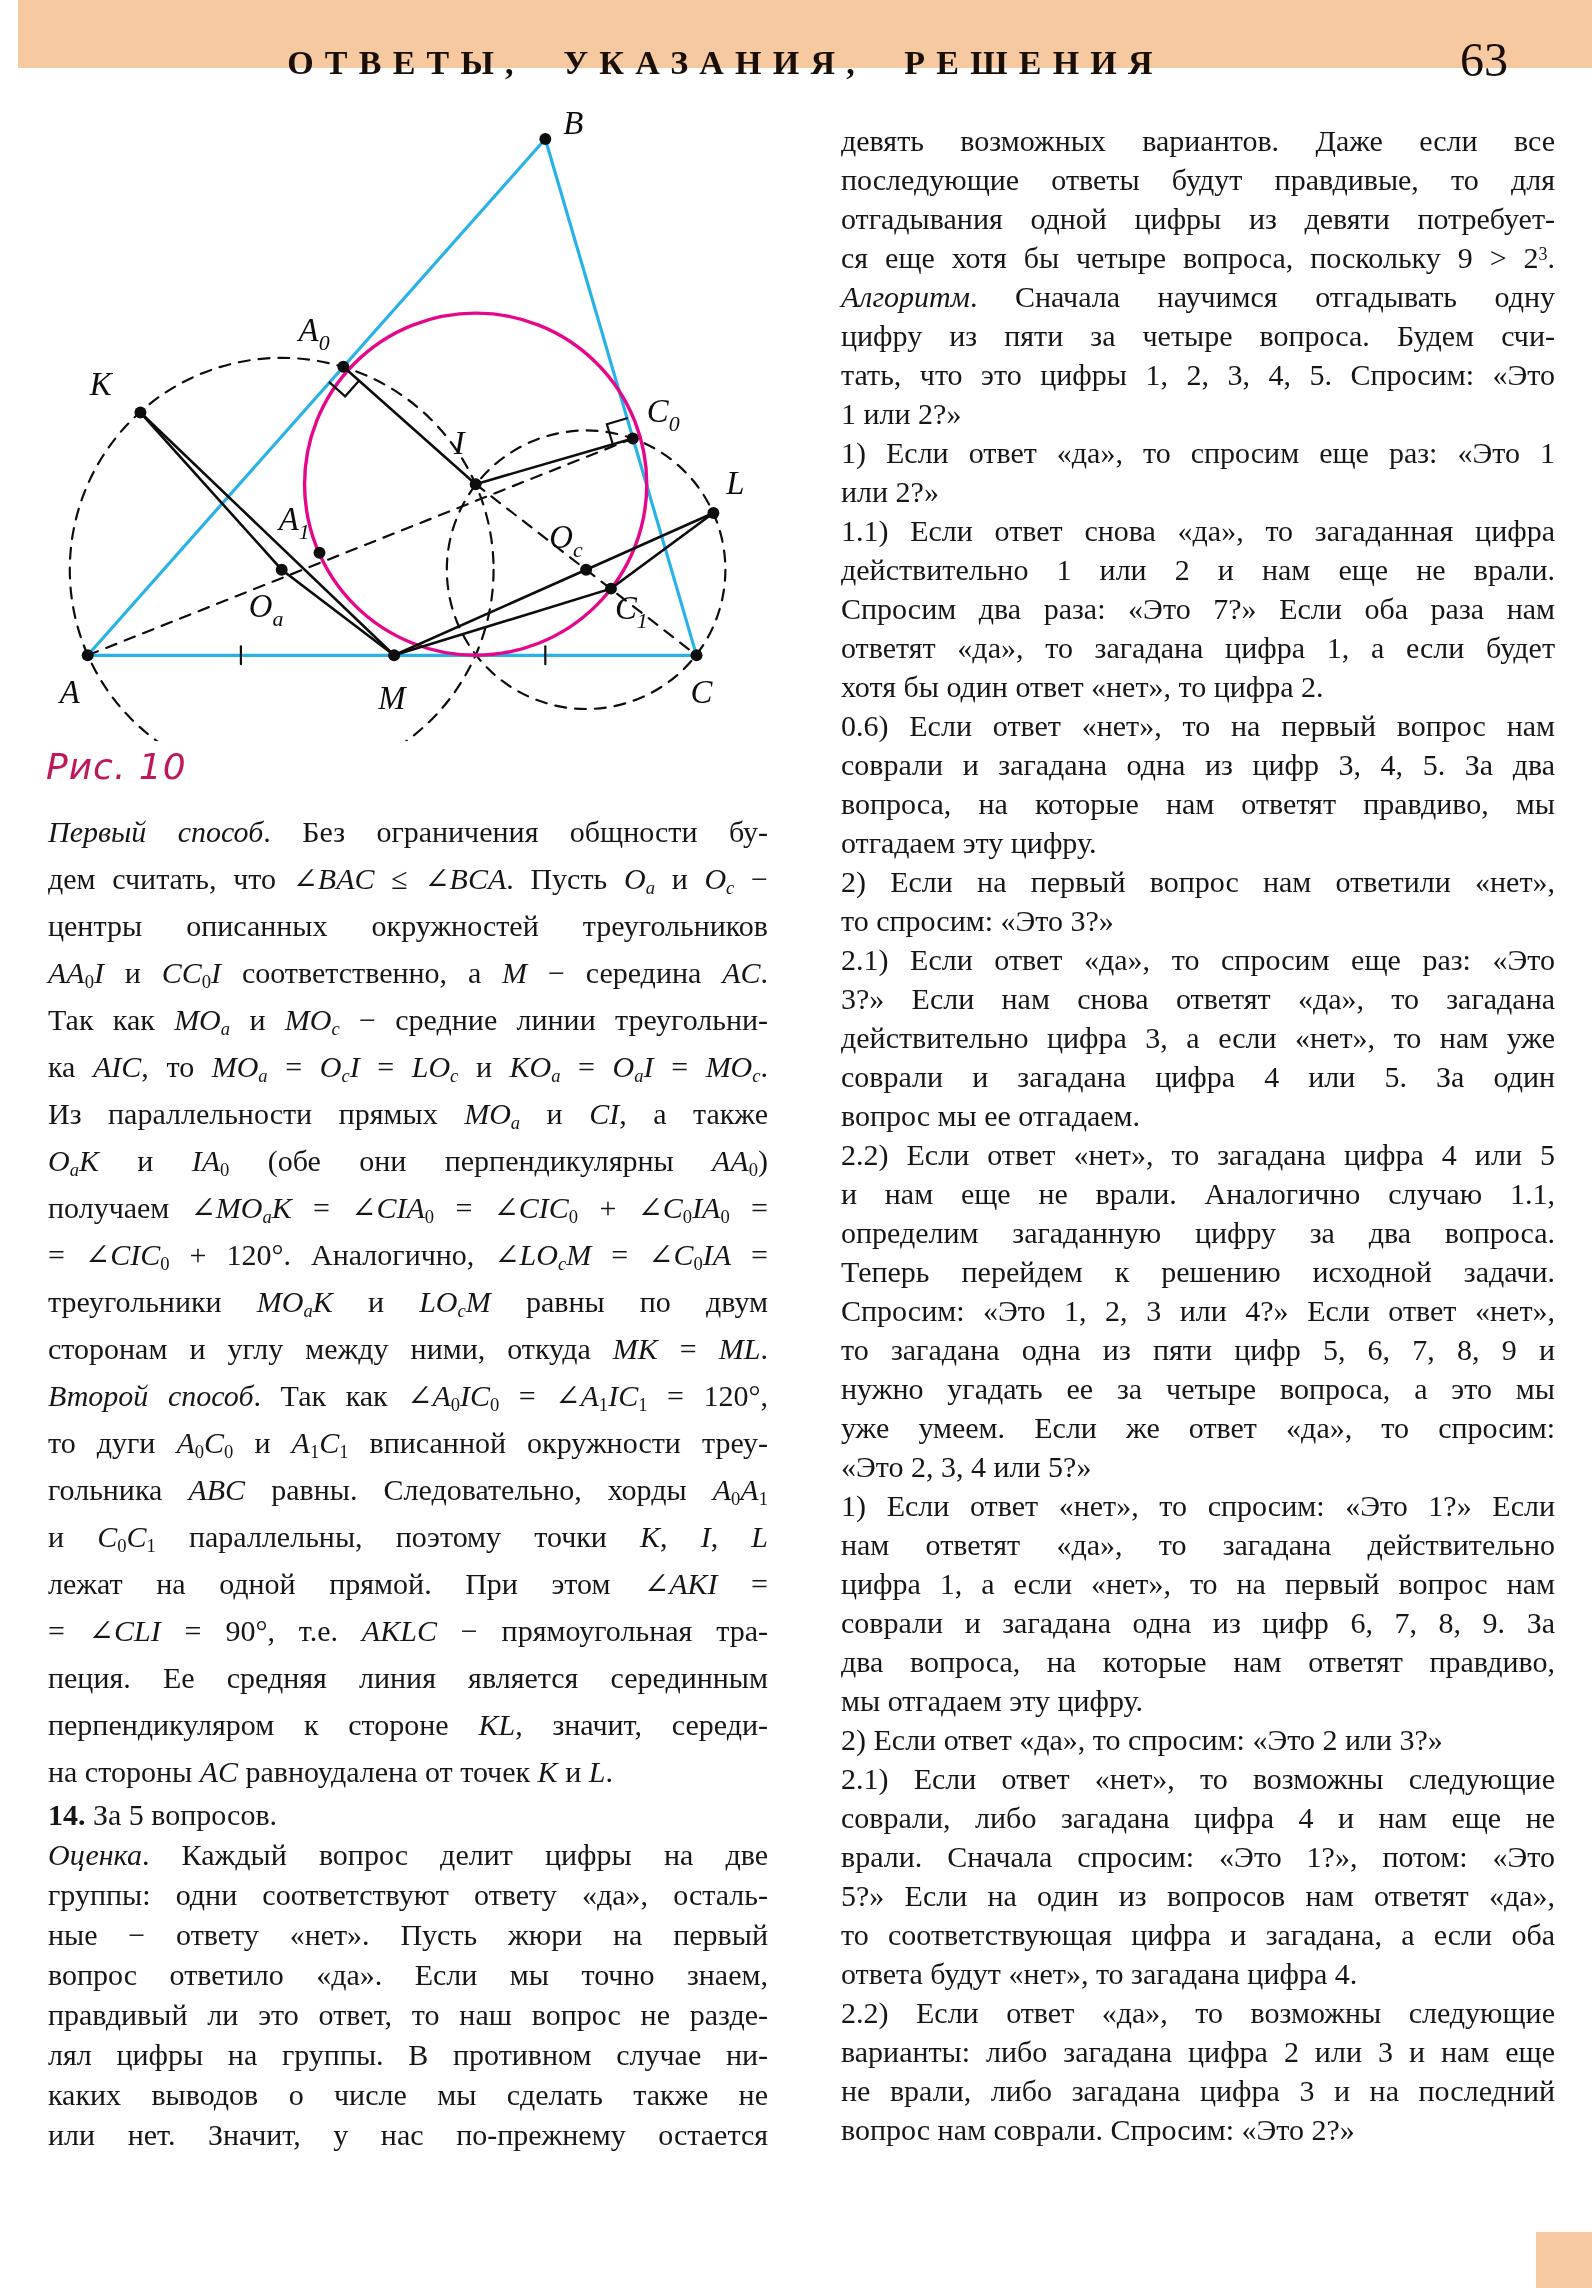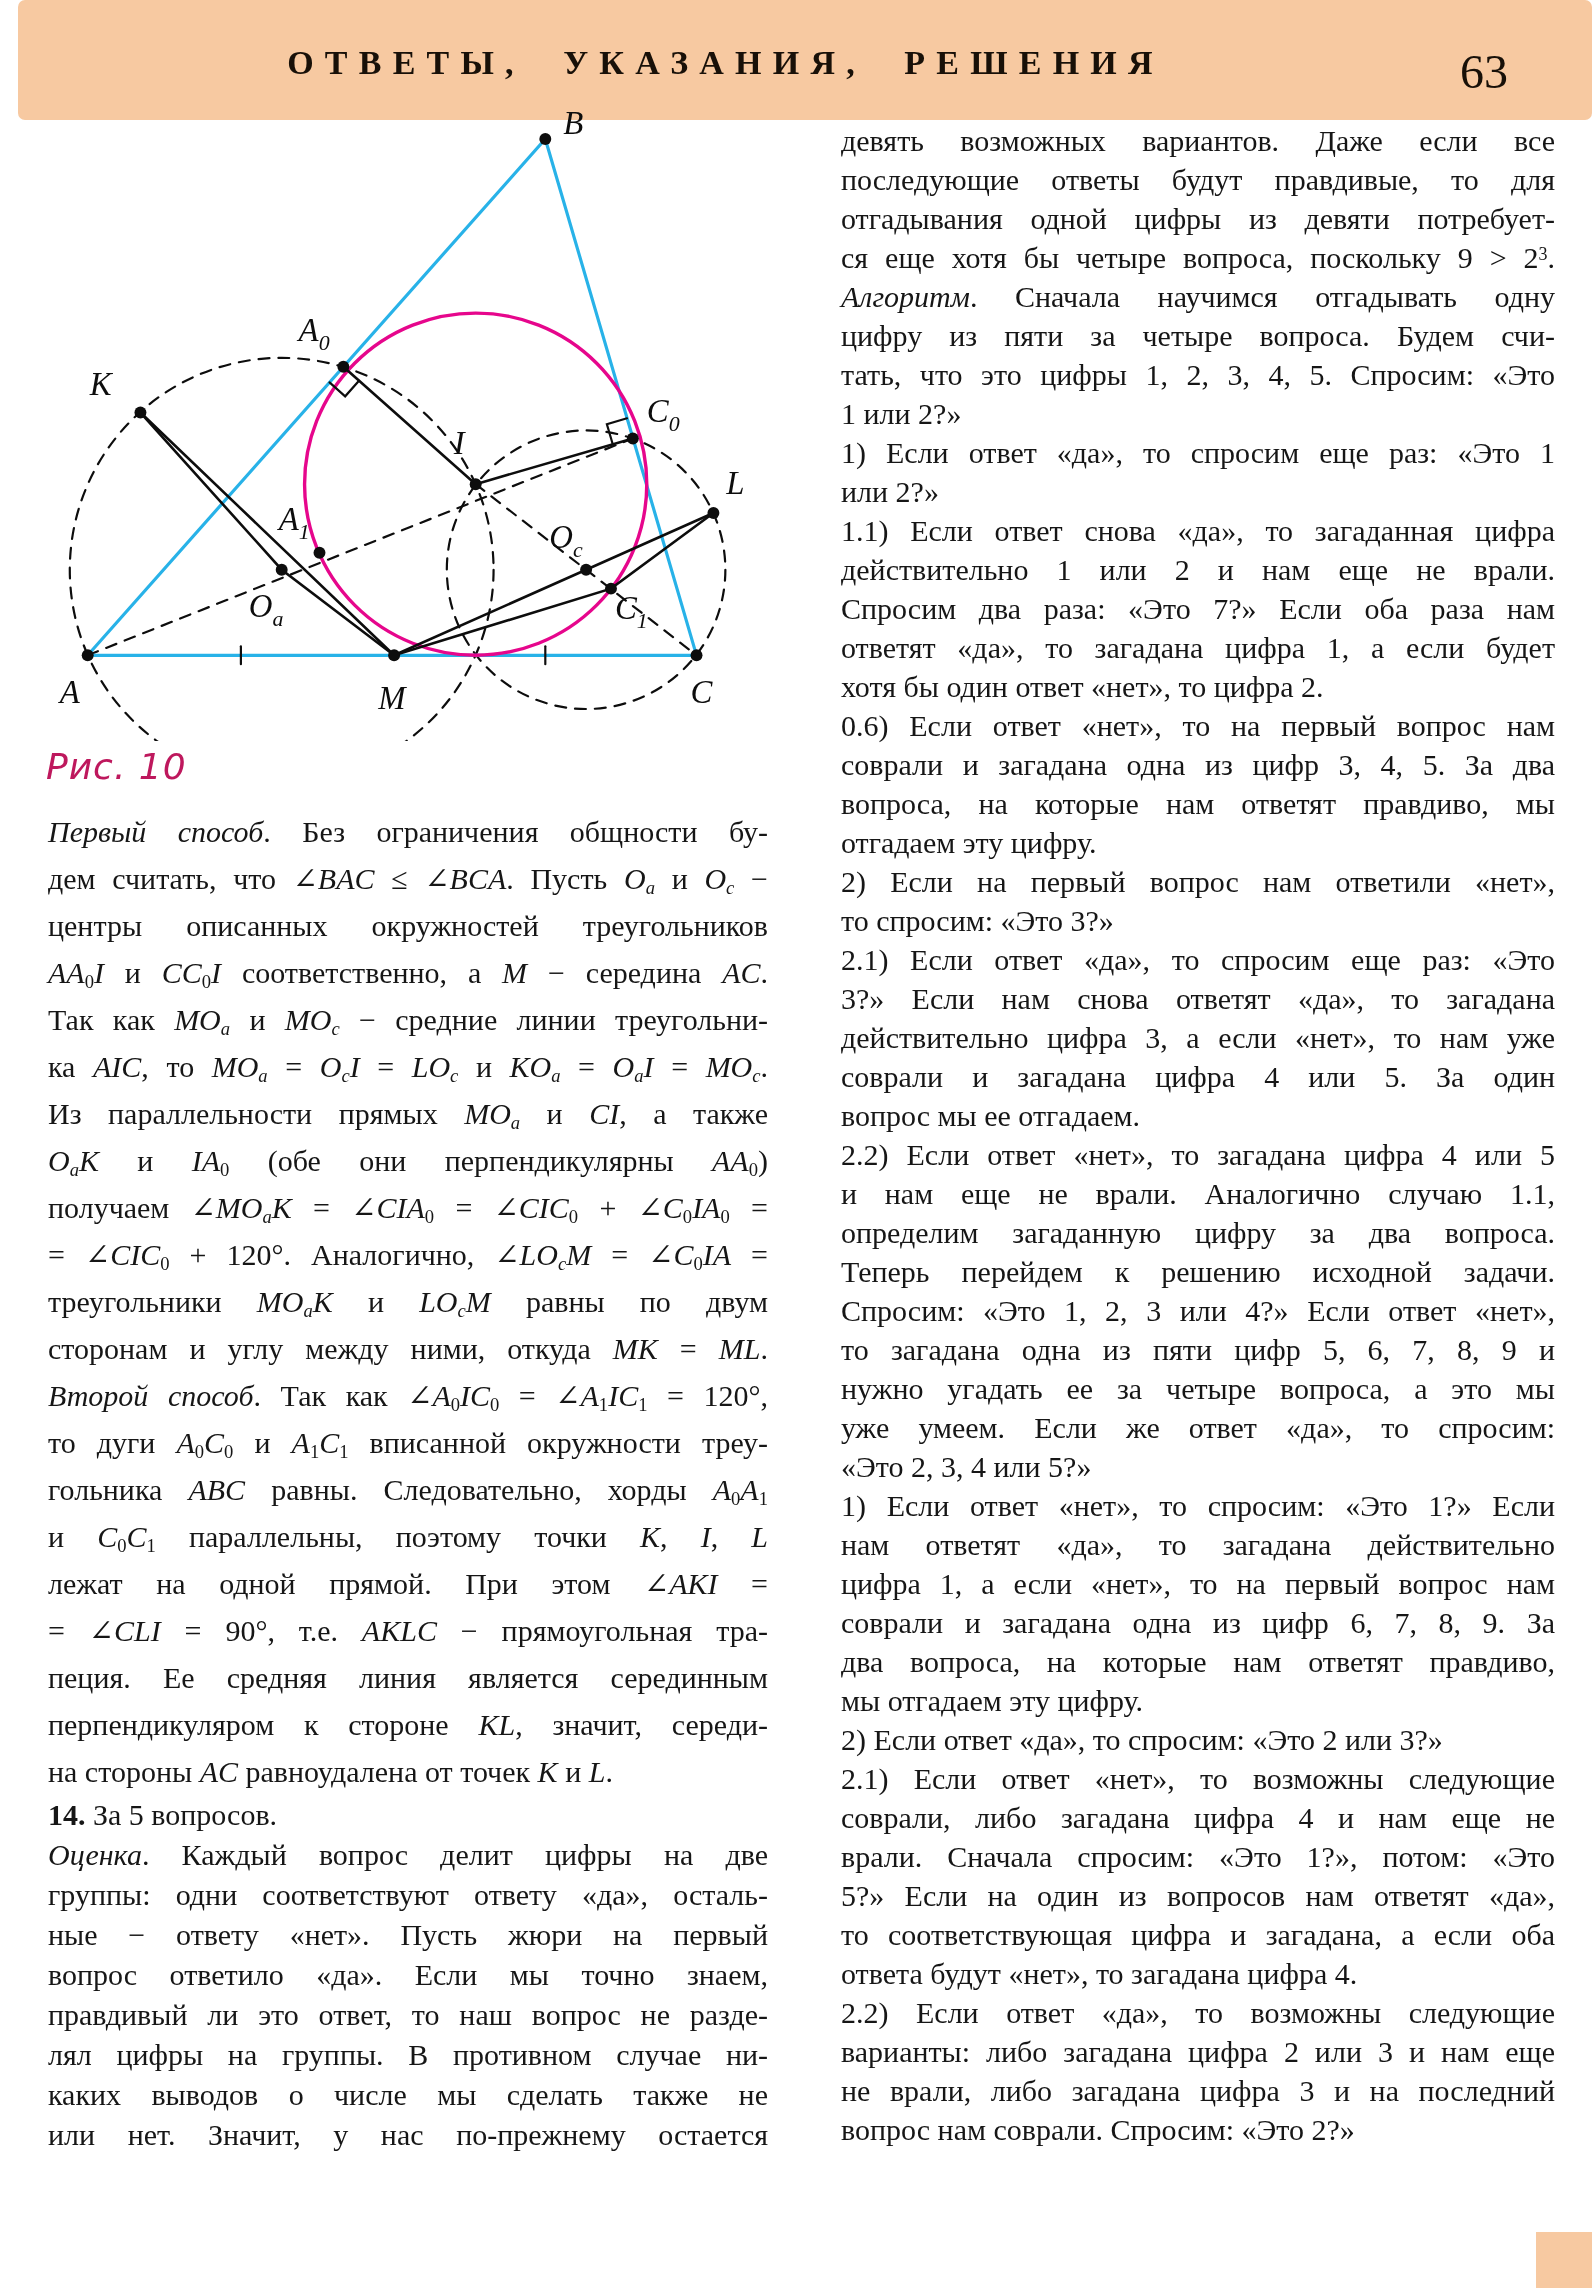--- a/index.html
+++ b/index.html
@@ -1,21 +1,21 @@
 <!DOCTYPE html>
 <html><head>
 <meta charset="utf-8">
 <style>
   html,body{margin:0;padding:0;}
   body{width:1592px;height:2289px;position:relative;background:#ffffff;overflow:hidden;
        font-family:"Liberation Serif","DejaVu Serif",serif;color:#161616;}
-  .band{position:absolute;left:18px;top:0;right:0;height:120px;border-radius:7px;}
+  .band{position:absolute;left:18px;top:0;right:0;height:68px;}
   .band-title{position:absolute;left:0;right:159px;top:44px;text-align:center;
        font-weight:bold;font-size:34px;letter-spacing:0.33em;word-spacing:0.55em;color:#181008;}
-  .page-num{position:absolute;right:84px;top:32px;font-size:48px;color:#181008;margin-top:12px;}
+  .page-num{position:absolute;right:84px;top:32px;font-size:48px;color:#181008;}
   .corner{position:absolute;right:0;bottom:0;width:56px;height:57px;}
   #fig{position:absolute;left:30px;top:104px;}
   .fig-caption{position:absolute;left:46px;top:746px;font-family:"DejaVu Sans","Liberation Sans",sans-serif;
        font-style:italic;font-size:36px;letter-spacing:1px;color:#be185d;}
   .col{position:absolute;}
   #leftcol{left:48px;top:808px;width:720px;}
   #rightcol{left:841px;top:121px;width:714px;}
   .blockA .line{line-height:47px;}
   .blockB .line{line-height:40px;}
   #rightcol .line{line-height:39px;}

